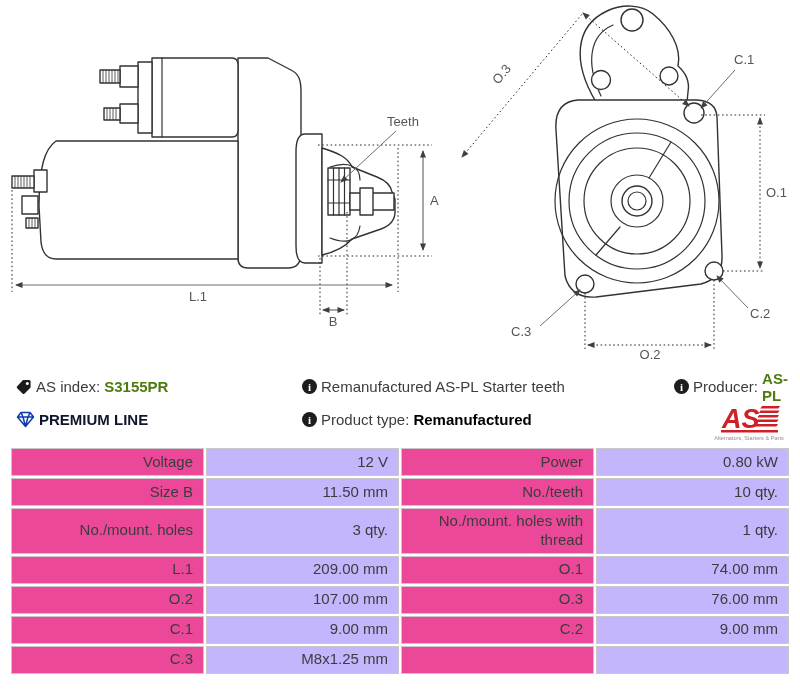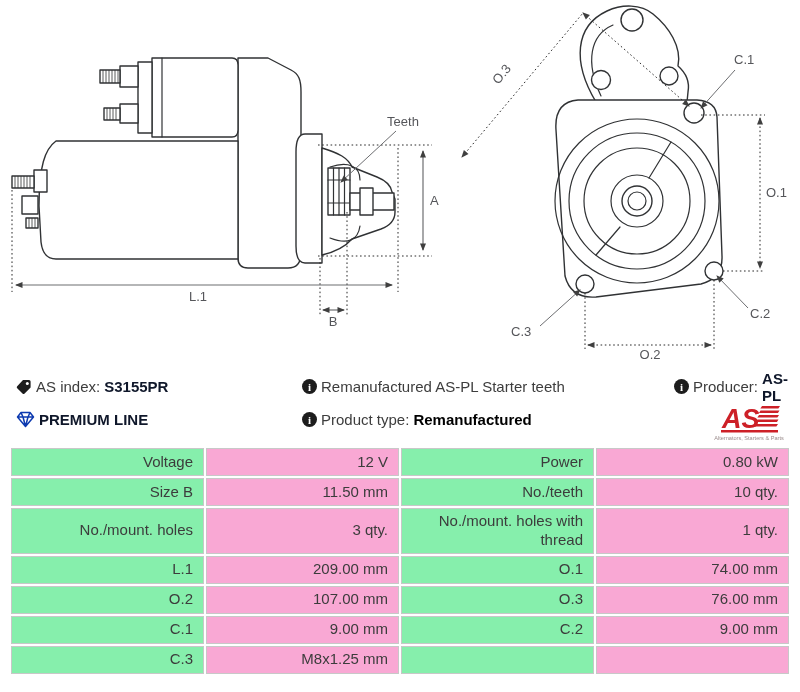--- a/index.html
+++ b/index.html
@@ -11,33 +11,33 @@
   .hatch{fill:none;stroke:#303234;stroke-width:.8;}
   .dot{fill:none;stroke:#2b2b2b;stroke-width:1;stroke-dasharray:1.6 2.6;}
   .dim{fill:none;stroke:#6d6e71;stroke-width:1.2;}
   .dotdim{fill:none;stroke:#2b2b2b;stroke-width:1;stroke-dasharray:1.6 2.6;}
   .leader{fill:none;stroke:#6d6e71;stroke-width:1;}
   .dlab{font:13px "Liberation Sans",sans-serif;fill:#55565a;}
   
   .meta{display:grid;grid-template-columns:286px 372px 1fr;padding:4px 14px 0 16px;}
   .meta-item{display:flex;align-items:center;gap:4px;height:33px;font-size:15px;color:#3d3d3d;}
   .meta-item.right{justify-content:flex-end;}
-  .meta-item .bold{font-weight:bold;color:#0f172a;}
+  .meta-item .bold{font-weight:bold;color:#4d7c0f;}
   .premium{color:#0f172a;font-weight:bold;}
   .green{color:#000000;font-weight:bold;}
   .info-icon{width:15px;height:15px;min-width:15px;border-radius:50%;background:#1d1d1d;color:#fff;
     display:inline-flex;align-items:center;justify-content:center;
     font:bold 11px "Liberation Serif",serif;}
   .logo-wrap{height:38px;}
   
   table.spec{width:782px;margin:5px 9px 0 9px;border-collapse:separate;border-spacing:2px;table-layout:fixed;}
   table.spec td{border:1px solid #c8c8c8;font-size:15px;color:#3c3c3c;text-align:right;
     vertical-align:middle;padding:3px 10px;height:20px;line-height:1.25;}
-  td.lbl{background:#86efac;}
-  td.val{background:#f9a8d4;}
+  td.lbl{background:#ec4899;}
+  td.val{background:#c4b5fd;}
 </style>
 </head>
 <body>
 
 
 
 <svg class="diagram" viewBox="0 0 800 362" xmlns="http://www.w3.org/2000/svg">
   <defs>
     <marker id="ah" orient="auto-start-reverse" markerWidth="9" markerHeight="8" refX="7" refY="3.5" markerUnits="userSpaceOnUse">
       <path d="M0.5,0.5 L8,3.5 L0.5,6.5 Z" fill="#3f3f3f"></path>

